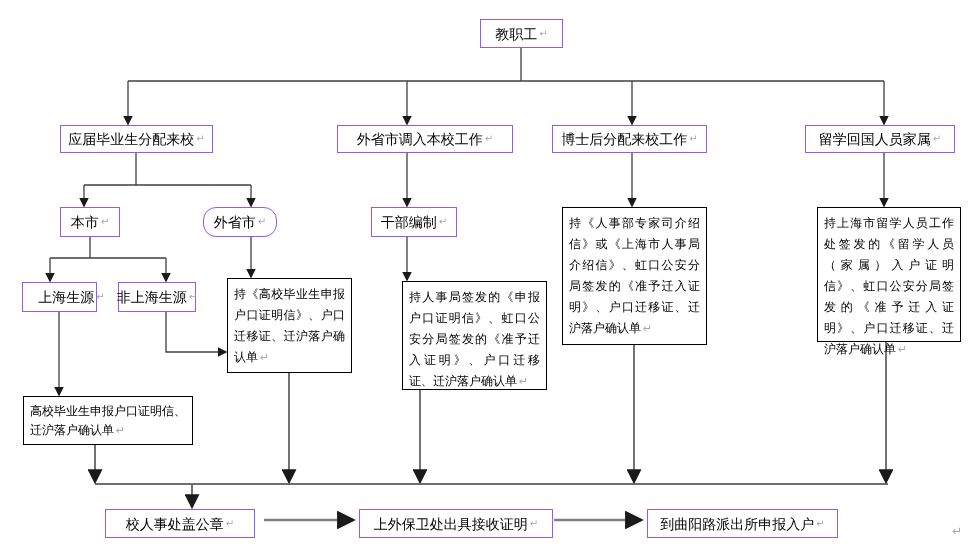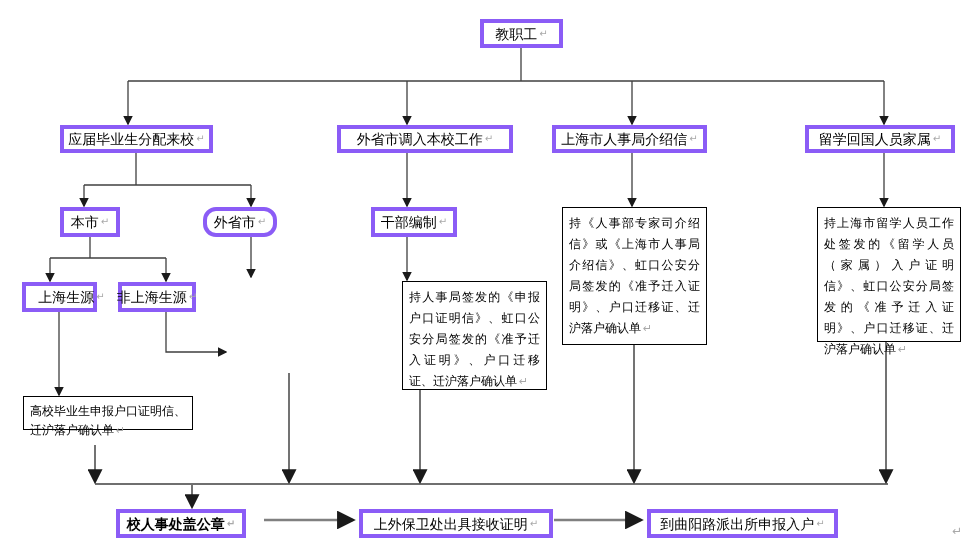--- a/index.html
+++ b/index.html
@@ -2,21 +2,21 @@
 <html><head>
 <meta charset="utf-8">
 <style>
   html,body{margin:0;padding:0;background:#fff;}
   .canvas{
     position:relative;width:980px;height:556px;background:#ffffff;
     font-family:"DejaVu Sans",sans-serif;color:#000;overflow:hidden;
   }
   svg.wires{position:absolute;left:0;top:0;pointer-events:none;}
   .node{
-    position:absolute;box-sizing:border-box;border:4px solid #8b5cf6;background:#fff;
+    position:absolute;box-sizing:border-box;border:1px solid #8b5cf6;background:#fff;
     display:flex;align-items:center;justify-content:center;
     font-size:14px;white-space:nowrap;line-height:1;
   }
   .tbox{
     position:absolute;box-sizing:border-box;border:1px solid #000;background:#fff;
     font-size:12px;line-height:21px;padding:5px 6px;text-align:justify;
   }
   .ret{color:#a9a9a9;font-size:10px;margin-left:2px;}
   .tbox .ret{font-size:11px;}
   .stray-ret{position:absolute;left:952px;top:524px;color:#a9a9a9;font-size:12px;}
@@ -29,22 +29,22 @@
   #n-returnee-family{left:805px;top:125px;width:150px;height:28px;text-align:right;}
   #n-local-city     {left:60px; top:207px;width:60px; height:30px;}
   #n-other-province {left:203px;top:207px;width:74px; height:30px;border-radius:13px;}
   #n-cadre          {left:371px;top:207px;width:86px; height:30px;}
   #n-shanghai-origin{left:22px; top:282px;width:75px; height:30px;padding-left:24px;}
   #n-non-shanghai   {left:118px;top:282px;width:78px; height:30px;}
   #n-grad-docs      {left:227px;top:278px;width:125px;height:95px;}
   #n-transfer-docs  {left:358px;top:281px;width:145px;height:109px;margin-left:44px;}
   #n-postdoc-docs   {left:562px;top:207px;width:145px;height:138px;}
   #n-returnee-docs  {left:817px;top:207px;width:144px;height:135px;}
-  #n-shanghai-cert  {left:23px; top:396px;width:170px;height:34px;line-height:19px;padding-top:5px;}
-  #n-hr-seal        {left:116px;top:509px;width:130px;height:29px;font-weight:bold;}
+  #n-shanghai-cert  {left:23px; top:396px;width:170px;height:49px;line-height:19px;padding-top:5px;}
+  #n-hr-seal        {left:105px;top:509px;width:150px;height:29px;}
   #n-security-cert  {left:359px;top:509px;width:194px;height:29px;}
   #n-police         {left:647px;top:509px;width:191px;height:29px;}
 </style>
 </head>
 <body>
 
 <div class="canvas">
 
   <svg class="wires" width="980" height="556" viewBox="0 0 980 556">
     <defs>
@@ -106,21 +106,21 @@
     <span>应届毕业生分配来校</span>
       <span class="ret">↵</span>
   </div>
 
   <div class="node" id="n-transfer-in">
     <span>外省市调入本校工作</span>
       <span class="ret">↵</span>
   </div>
 
   <div class="node" id="n-postdoc">
-    <span>上海市人事局介绍信</span>
+    <span>博士后分配来校工作</span>
       <span class="ret">↵</span>
   </div>
 
   <div class="node" id="n-returnee-family">
     <span>留学回国人员家属</span>
       <span class="ret">↵</span>
   </div>
 
   <div class="node" id="n-local-city">
     <span>本市</span>
@@ -140,20 +140,23 @@
   <div class="node" id="n-shanghai-origin">
     <span>上海生源</span>
       <span class="ret">↵</span>
   </div>
 
   <div class="node" id="n-non-shanghai">
     <span>非上海生源</span>
       <span class="ret">↵</span>
   </div>
 
+  <div class="tbox" id="n-grad-docs">
+    <span>持《高校毕业生申报户口证明信》、户口迁移证、迁沪落户确认单</span><span class="ret">↵</span>
+  </div>
 
   <div class="tbox" id="n-transfer-docs">
     <span>持人事局签发的《申报户口证明信》、虹口公安分局签发的《准予迁入证明》、户口迁移证、迁沪落户确认单</span><span class="ret">↵</span>
   </div>
 
   <div class="tbox" id="n-postdoc-docs">
     <span>持《人事部专家司介绍信》或《上海市人事局介绍信》、虹口公安分局签发的《准予迁入证明》、户口迁移证、迁沪落户确认单</span><span class="ret">↵</span>
   </div>
 
   <div class="tbox" id="n-returnee-docs">

